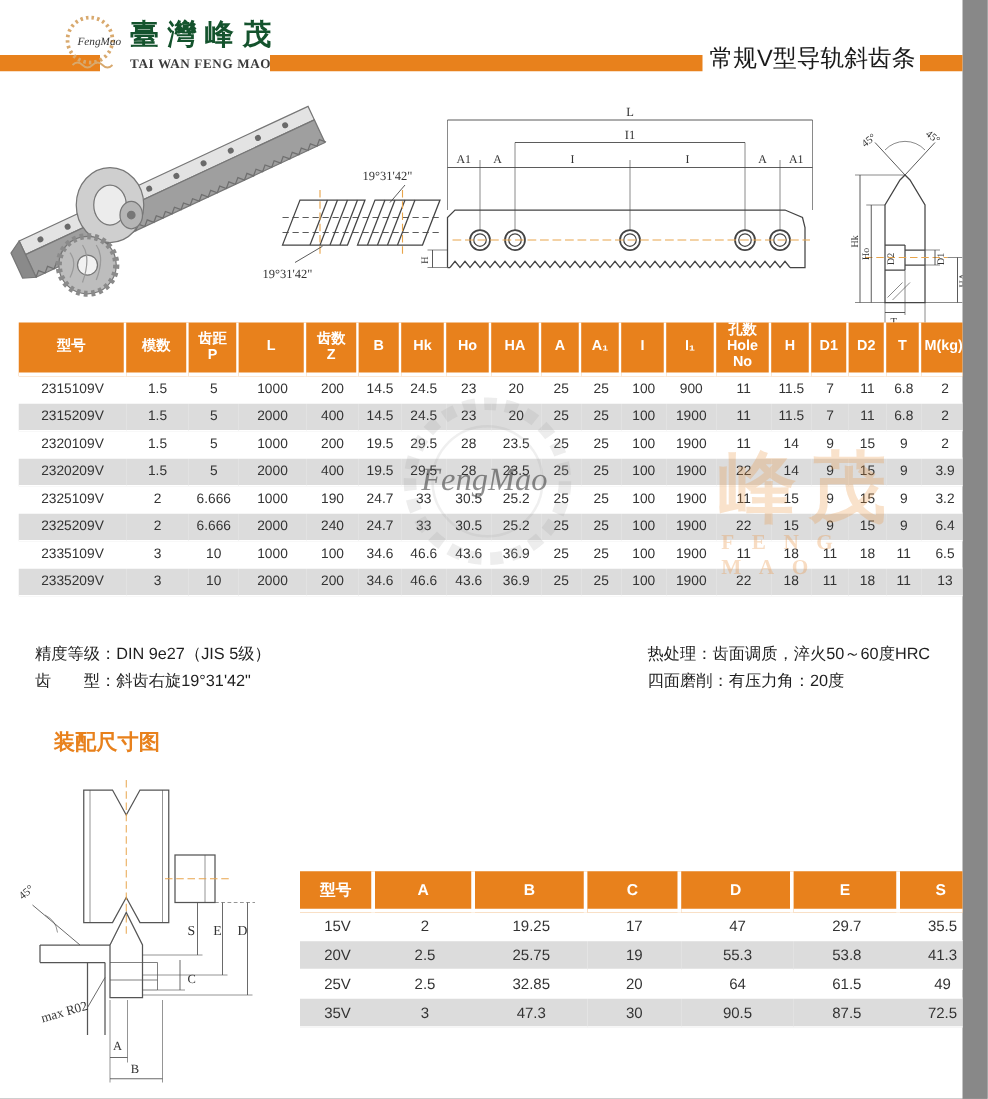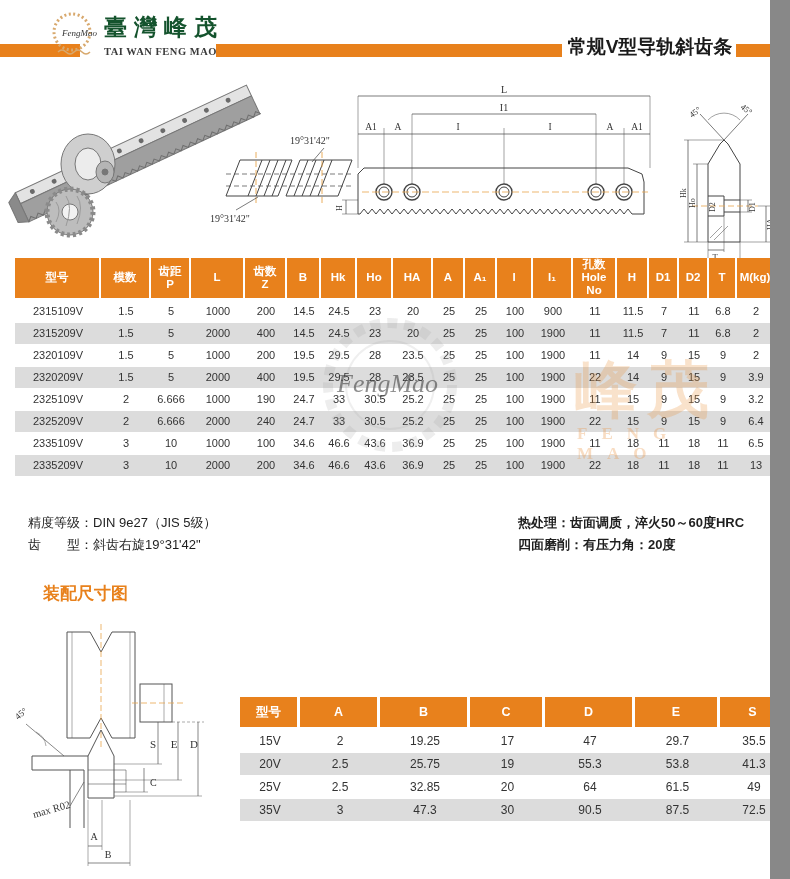--- a/index.html
+++ b/index.html
@@ -10,21 +10,21 @@
   .bar-left{left:0;top:44px;width:80px;}
   .bar-mid{left:216px;top:44px;width:346px;}
   .bar-right{left:736px;top:44px;width:54px;}
   .logo-mark{position:absolute;left:50px;top:8px;width:50px;height:52px;}
   .brand{position:absolute;left:104px;top:12px;}
   .brand-cn{font-family:"Liberation Serif","DejaVu Serif",serif;font-weight:bold;
             font-size:23px;letter-spacing:7px;color:#14532d;white-space:nowrap;}
   .brand-en{font-family:"Liberation Serif","DejaVu Serif",serif;font-weight:bold;
             font-size:10.5px;letter-spacing:0.5px;color:#3b3b3b;margin-top:3px;}
   .page-title{position:absolute;left:566px;top:34px;width:168px;text-align:center;
-              font-size:19px;font-weight:bold;color:#1a1a1a;white-space:nowrap;}
+              font-size:19px;font-weight:normal;color:#1a1a1a;white-space:nowrap;}
   
   .drawings-top{position:absolute;left:0;top:72px;}
   .assembly-svg{position:absolute;left:12px;top:618px;}
   svg text{fill:#333;font-family:"Liberation Serif","DejaVu Serif",serif;}
   
   .spec-table{position:absolute;left:15px;top:258px;width:760px;border-collapse:separate;
               border-spacing:0;table-layout:fixed;}
   .spec-table th{background:#E8811C;color:#fff;font-size:11.5px;font-weight:bold;
                  height:32px;text-align:center;vertical-align:middle;line-height:1.15;
                  white-space:pre-line;border-right:2px solid #fff;border-bottom:3px solid #fff;padding:0;}
@@ -37,21 +37,21 @@
   .asm-table th{background:#E8811C;color:#fff;font-size:12.5px;font-weight:bold;height:30px;
                 text-align:center;vertical-align:middle;border-right:3px solid #fff;
                 border-bottom:3px solid #fff;padding:0;}
   .asm-table td{font-size:12px;color:#333;text-align:center;height:22px;
                 border-bottom:1px solid #fff;padding:0;}
   .asm-table tr.alt td{background:#DCDCDC;}
   
   .notes{position:absolute;top:512px;font-size:13px;line-height:22px;color:#1e1e1e;}
   .notes-left{left:28px;}
   .notes-mid{left:288px;}
-  .notes-right{left:518px;font-weight:bold;}
+  .notes-right{left:518px;}
   .section-title{position:absolute;left:20px;top:582px;font-size:17px;font-weight:bold;color:#E8811C;margin-left:23px;}
   
   .wm{position:absolute;pointer-events:none;}
   .wm-gear{left:295px;top:300px;opacity:0.55;}
   .wm-cn{left:575px;top:348px;font-size:62px;font-weight:bold;color:rgba(233,150,70,0.28);
          letter-spacing:10px;font-family:Liberation Sans, sans-serif;}
   .wm-en{left:577px;top:424px;font-size:17px;font-weight:bold;color:rgba(233,150,70,0.33);
          letter-spacing:14px;font-family:"Liberation Serif","DejaVu Serif",serif;}
 </style>
 </head>

